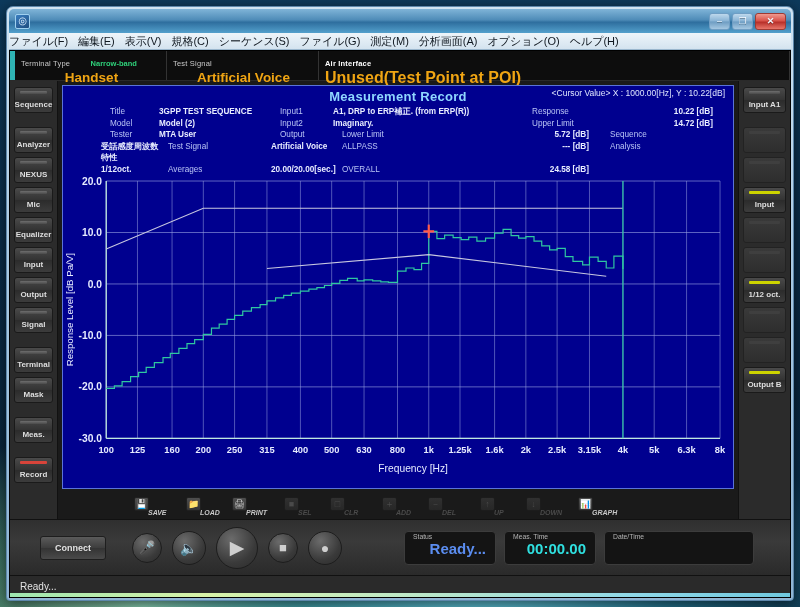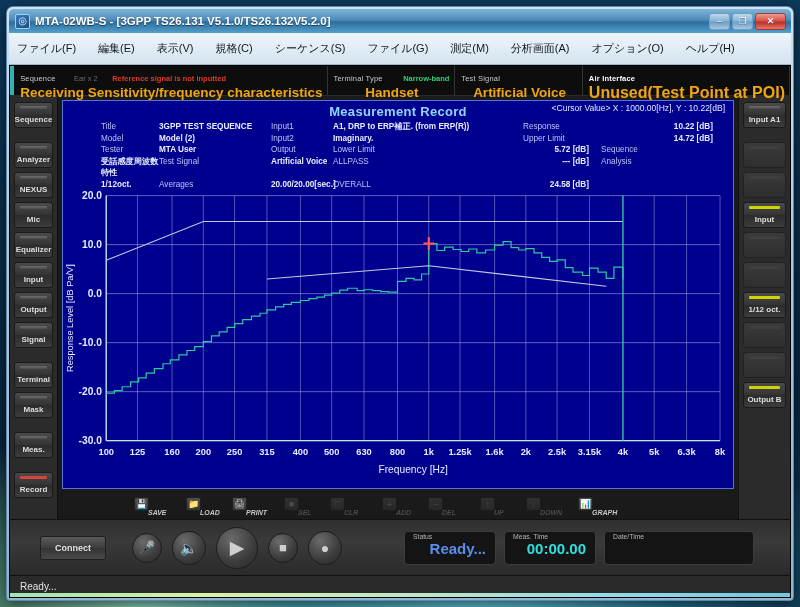--- a/index.html
+++ b/index.html
@@ -52,23 +52,23 @@
     background:linear-gradient(180deg,#bdd8ec 0%,#87b2d4 48%,#6d9cc2 52%,#a6c8e2 100%);
     text-shadow:0 1px 0 rgba(0,0,0,.35);
   }
   #winbtns div.close {
     width:31px;
     background:linear-gradient(180deg,#f09a8f 0%,#d9534a 45%,#b8302a 55%,#e8766a 100%);
     border-color:#9e3a33; font-weight:bold;
   }
   
   #menubar {
-    height:32px; background:linear-gradient(180deg,#eef5fa,#d4e3ef);
+    height:17px; background:linear-gradient(180deg,#eef5fa,#d4e3ef);
     border-bottom:1px solid #9ab6cd;
-    display:flex; align-items:center; padding-left:8px; gap:22px;
+    display:flex; align-items:center; gap:10px;
   }
   #menubar span { font-size:11px; color:#101820; white-space:nowrap; }
   
   #appbody {
     flex:1; background:#1a1a1a;
     display:flex; flex-direction:column;
     border:1px solid #000;
     position:relative;
   }
   
@@ -121,21 +121,21 @@
   #chartTitle {
     text-align:center; color:#8fd7ff; font-size:13px; font-weight:bold;
     padding:3px 0 2px; letter-spacing:.3px;
   }
   #recgrid {
     display:grid;
     grid-template-columns: 58px 112px 62px 190px 78px auto;
     font-size:8.2px; color:#cfd8ff;
     padding:0 8px 3px 38px; line-height:11.6px;
   }
-  #recgrid .k { color:#b9c4f5; }
+  #recgrid .k { color:#b9c4f5;margin-left:9px; }
   #recgrid .v { color:#e8edff; font-weight:bold;}
   #recgrid .num { color:#e8edff; font-weight:bold; text-align:right; padding-right:12px;}
   #plotarea { position:absolute; left:0; right:0; top:86px; bottom:0; }
   #plotsvg { width:100%; height:100%; display:block; }
   #cursorbox {
     position:absolute; right:8px; top:2px;
     color:#dfe6ff; font-size:8.5px; white-space:nowrap;
   }
   
   #iconbar {
@@ -200,21 +200,20 @@
 </style>
 </head>
 <body>
 
 <div id="desktop"></div>
 
 <div id="win">
 
   <div id="titlebar">
     <div class="tlogo">◎</div>
-    <div class="ttext">MTA-02WB-S - [3GPP TS26.131 V5.1.0/TS26.132V5.2.0]</div>
     <div id="winbtns">
       <div>–</div>
       <div>❐</div>
       <div class="close">✕</div>
     </div>
   </div>
 
   <div id="menubar">
     <span>ファイル(F)</span>
     <span>編集(E)</span>
@@ -225,28 +224,20 @@
     <span>測定(M)</span>
     <span>分析画面(A)</span>
     <span>オプション(O)</span>
     <span>ヘルプ(H)</span>
   </div>
 
   <div id="appbody">
 
     <div id="infostrip">
       <div class="teal-left"></div>
-      <div class="cell c-seq">
-        <div>
-          <span class="lbl">Sequence</span>
-          <span class="ear">Ear x 2</span>
-          <span class="warn">Reference signal is not inputted</span>
-        </div>
-        <div class="big">Receiving Sensitivity/frequency characteristics</div>
-      </div>
       <div class="cell c-term">
         <div>
           <span class="lbl">Terminal Type</span>
           <span class="lbl2 grn">Narrow-band</span>
         </div>
         <div class="big">Handset</div>
       </div>
       <div class="cell c-test">
         <div><span class="lbl">Test Signal</span></div>
         <div class="big">Artificial Voice</div>

